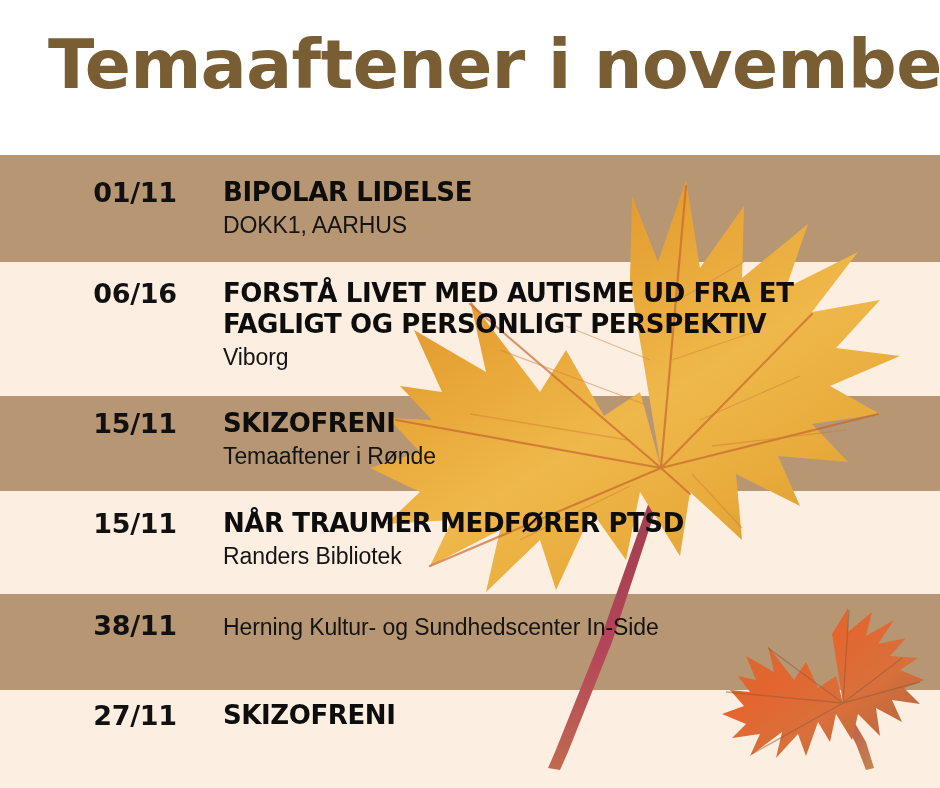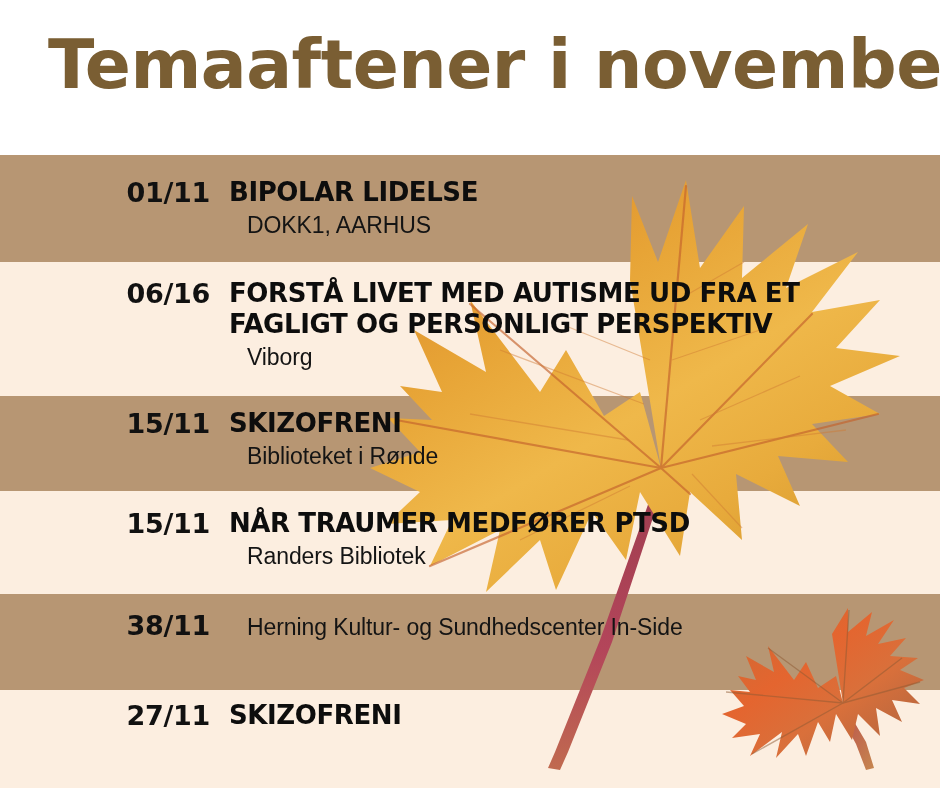--- a/index.html
+++ b/index.html
@@ -77,50 +77,49 @@
   }
   .row-text {
     position: absolute;
     left: 0;
     width: 940px;
   }
   .row-date {
     position: absolute;
     left: 60px;
     width: 150px;
-    text-align: right;
+    text-align: center;
     font-family: "DejaVu Sans", sans-serif;
     font-size: 27px;
     font-weight: 700;
     color: #111111;
     letter-spacing: -0.3px;
   }
   .row-body {
     position: absolute;
-    left: 229px;
+    left: 223px;
     right: 10px;
   }
   .row-title {
     font-family: "DejaVu Sans", sans-serif;
     font-size: 26px;
     font-weight: 700;
     color: #0d0d0d;
     line-height: 1.20;
     letter-spacing: -0.4px;
     white-space: pre-line;
   }
   .row-venue {
     font-family: "Liberation Sans", sans-serif;
     font-size: 23px;
     font-weight: 400;
     color: #141414;
     line-height: 1.25;
     margin-top: 3px;
     letter-spacing: -0.1px;
-    margin-left: 18px;
   }
 </style>
 </head>
 <body>
 
 <div id="poster">
 
   <div id="rows">
     <div class="band brown" style="top:155px;height:107px;"></div>
     <div class="band cream" style="top:262px;height:134px;"></div>
@@ -243,21 +242,21 @@
         <div class="row-title">FORSTÅ LIVET MED AUTISME UD FRA ET
 FAGLIGT OG PERSONLIGT PERSPEKTIV</div>
         <div class="row-venue">Viborg</div>
       </div>
     </div>
 
     <div class="row-text" style="top:408px;">
       <div class="row-date">15/11</div>
       <div class="row-body">
         <div class="row-title">SKIZOFRENI</div>
-        <div class="row-venue">Biblioteket i Rønde</div>
+        <div class="row-venue">Temaaftener i Rønde</div>
       </div>
     </div>
 
     <div class="row-text" style="top:508px;">
       <div class="row-date">15/11</div>
       <div class="row-body">
         <div class="row-title">NÅR TRAUMER MEDFØRER PTSD</div>
         <div class="row-venue">Randers Bibliotek</div>
       </div>
     </div>

